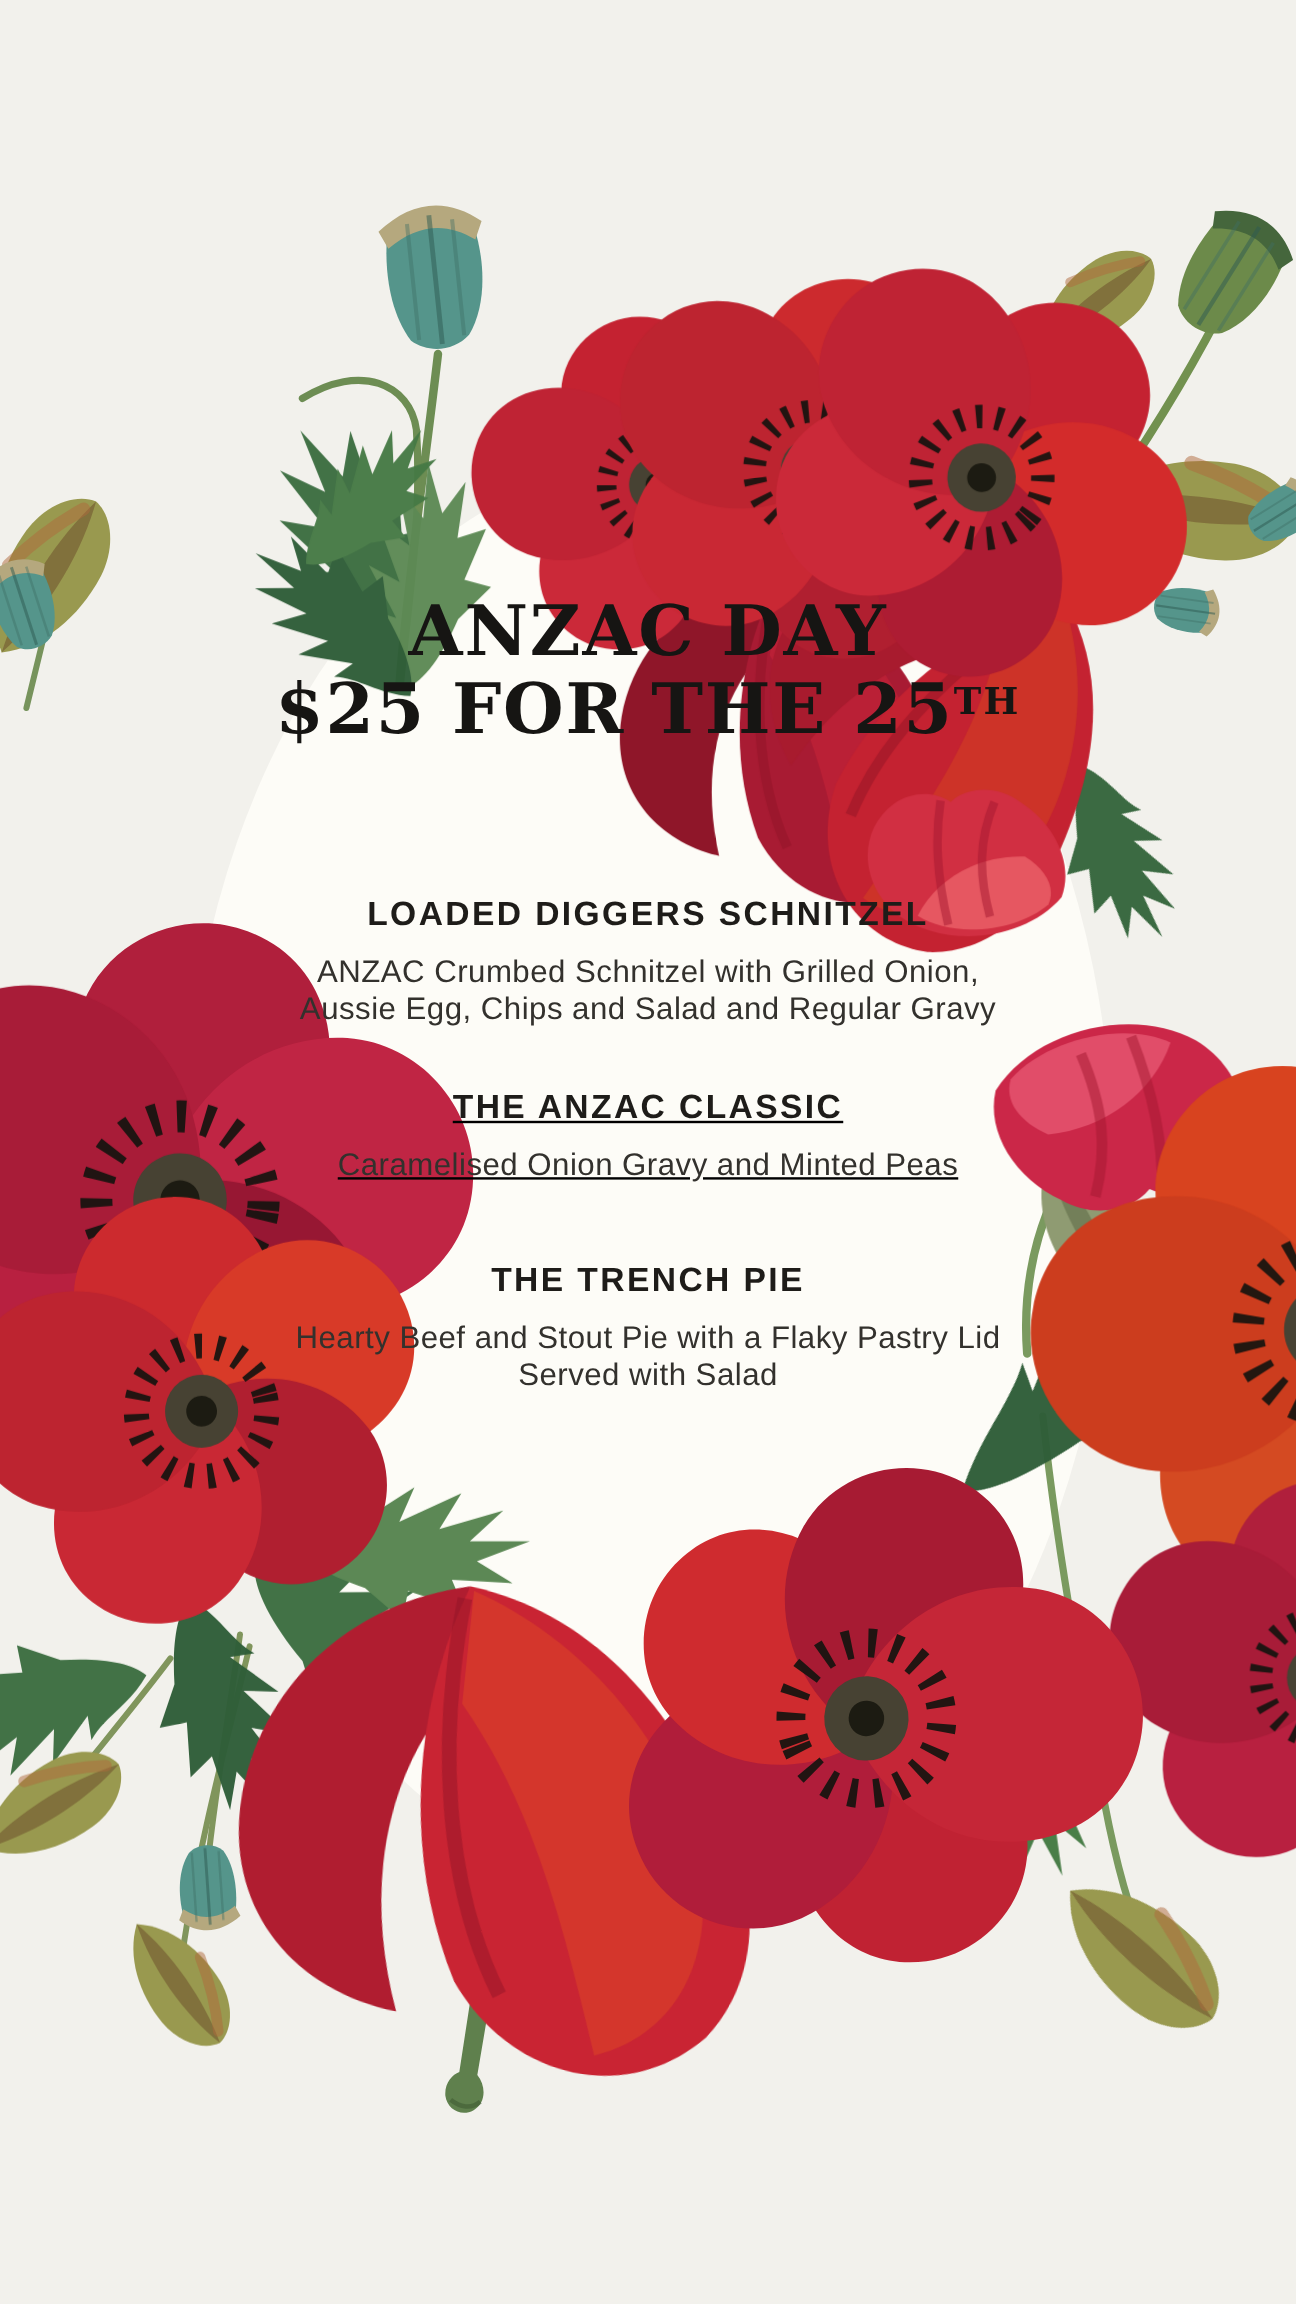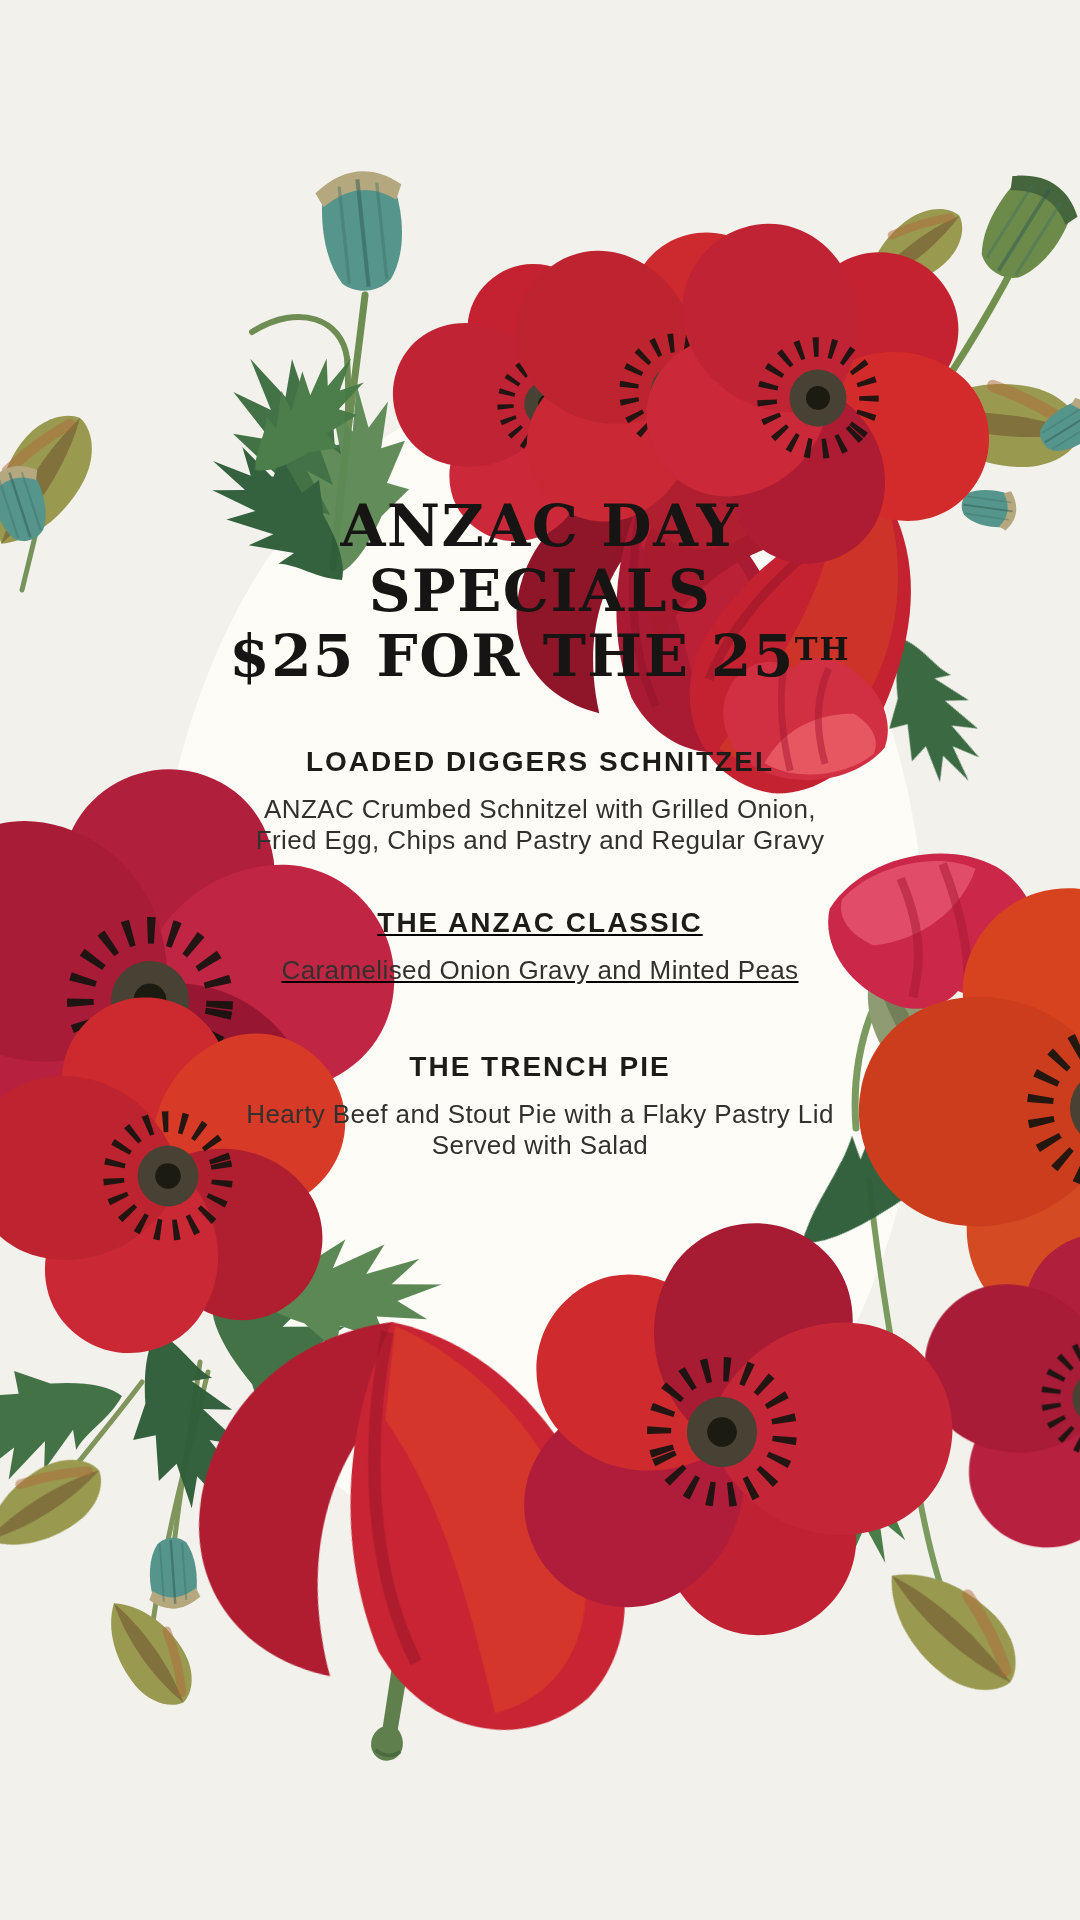--- a/index.html
+++ b/index.html
@@ -157,29 +157,28 @@
       <use href="#poppyOpen" transform="translate(1100,1398) scale(1.45)" style="--p1:#b01f3c; --p2:#c02544; --p3:#971733; --p4:#b82040; --p5:#a81c38;"></use>
       <use href="#poppySide" transform="translate(392,1322) rotate(6) scale(1.75)"></use>
       <use href="#poppyOpen" transform="translate(722,1432) rotate(160) scale(1.85)" style="--p1:#c02233; --p2:#b01d3a; --p3:#cf2b2f; --p4:#a71b33; --p5:#c52637;"></use>
     </g>
   </svg>
 
   <div class="content">
 
     <h1 class="title">
       <span class="tline">ANZAC DAY</span>
-      <span class="tline">SPECIALS</span>
       <span class="tline"><span>$25 FOR THE 25</span><sup>TH</sup></span>
     </h1>
 
     <div class="menu-item item-0">
       <div class="item-name">LOADED DIGGERS SCHNITZEL</div>
       <div class="item-desc">
         <span class="desc-line">ANZAC Crumbed Schnitzel with Grilled Onion,</span>
-        <span class="desc-line">Fried Egg, Chips and Pastry and Regular Gravy</span>
+        <span class="desc-line">Aussie Egg, Chips and Salad and Regular Gravy</span>
       </div>
     </div>
 
     <div class="menu-item item-1">
       <div class="item-name">THE ANZAC CLASSIC</div>
       <div class="item-desc">
         <span class="desc-line">Caramelised Onion Gravy and Minted Peas</span>
       </div>
     </div>
 

